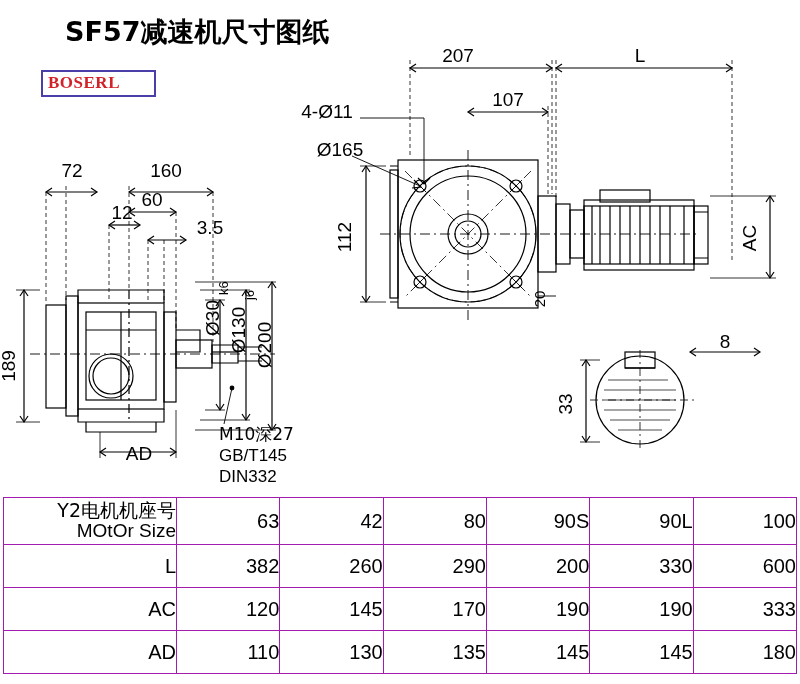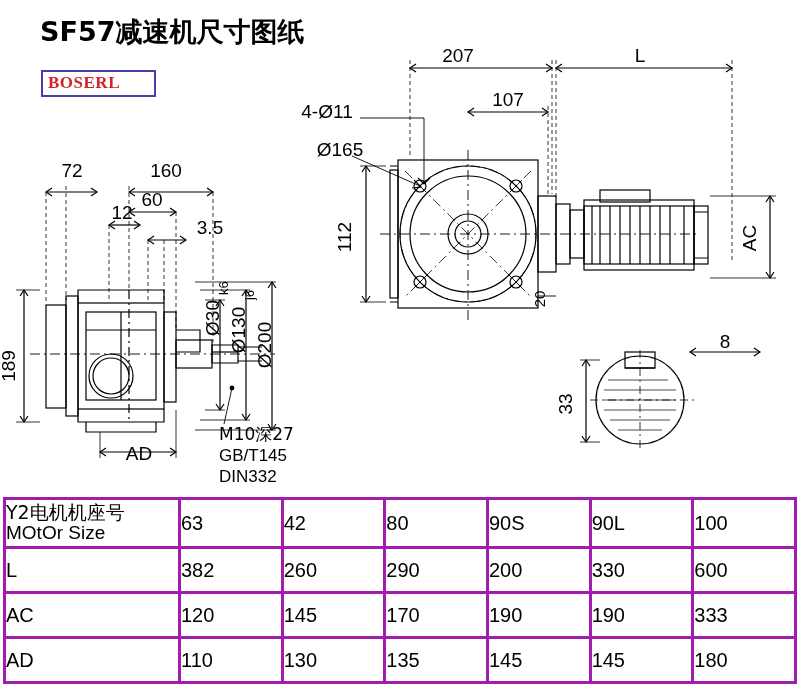--- a/index.html
+++ b/index.html
@@ -15,21 +15,21 @@
     position: relative;
     overflow: hidden;
   }
   #page {
     position: relative;
     width: 800px;
     height: 684px;
   }
   .title {
     position: absolute;
-    left: 40px;
+    left: 65px;
     top: 14px;
     font-family: "Liberation Serif", serif;
     font-weight: bold;
     font-size: 27px;
     letter-spacing: 0px;
     white-space: nowrap;
   }
   .logo-box {
     position: absolute;
     left: 41px;
@@ -59,22 +59,22 @@
   
   .spec-table {
     position: absolute;
     left: 3px;
     top: 497px;
     width: 794px;
     border-collapse: collapse;
     table-layout: fixed;
   }
   .spec-table td {
-    border: 3px solid #a21caf;
-    text-align: left;
+    border: 1px solid #a21caf;
+    text-align: right;
     font-size: 20px;
     font-family: "Liberation Sans", sans-serif;
     height: 42px;
     padding: 0;
   }
   .spec-table td.rowhead {
     width: 172px;
     font-size: 20px;
   }
   .spec-table td.rowhead.two-line {

